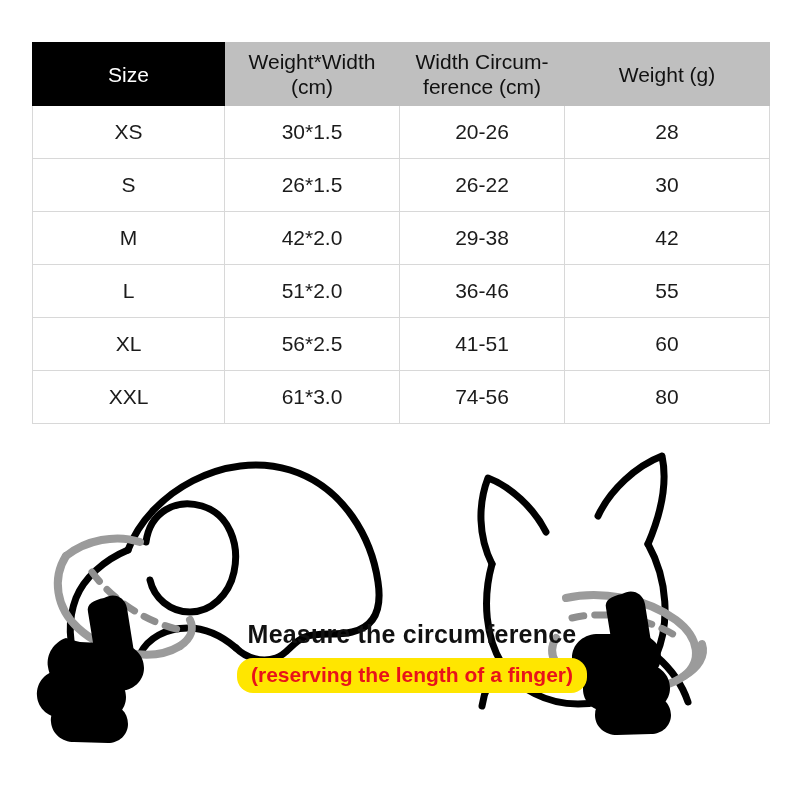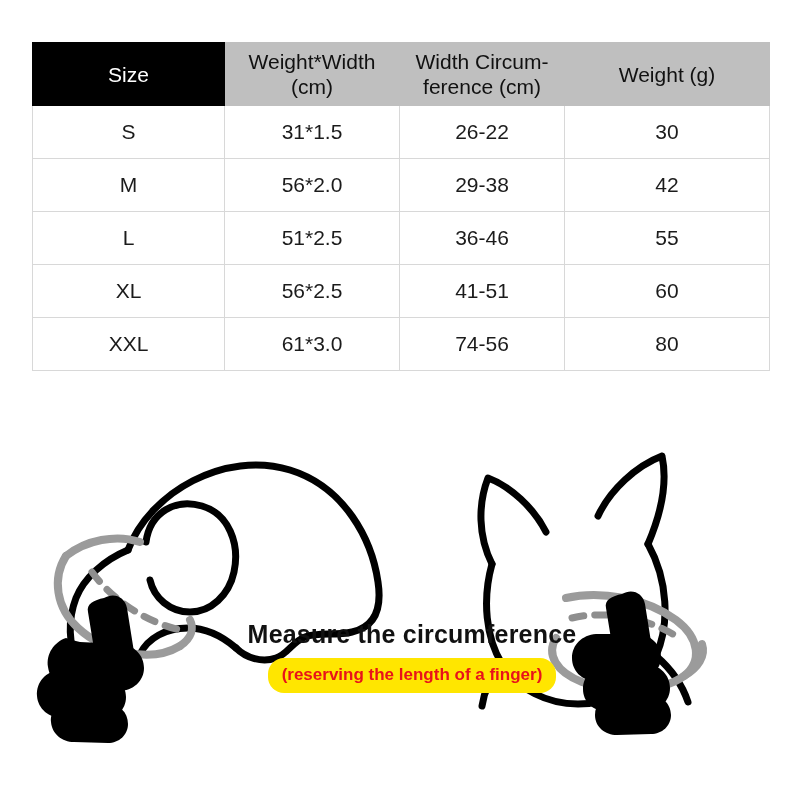--- a/index.html
+++ b/index.html
@@ -93,21 +93,21 @@
     line-height: 29px;
     color: #111111;
     letter-spacing: 0.2px;
   }
   .caption-highlight {
     display: inline-block;
     margin-top: 9px;
     background: #ffe600;
     color: #e8131a;
     font-weight: bold;
-    font-size: 17px;
+    font-size: 21px;
     line-height: 30px;
     padding: 2px 14px 3px 14px;
     border-radius: 16px;
   }
 </style>
 </head>
 <body>
 
 <div class="page">
 
@@ -132,34 +132,40 @@
             <span class="th-inner">Width Circum-</span>
             <span class="th-inner">ference (cm)</span>
           </th>
           <th>
             <span class="th-inner">Weight (g)</span>
           </th>
         </tr>
       </thead>
       <tbody>
         <tr>
+          <td>XS</td>
+          <td>30*1.5</td>
+          <td>20-26</td>
+          <td>28</td>
+        </tr>
+        <tr>
           <td>S</td>
-          <td>31*1.5</td>
+          <td>26*1.5</td>
           <td>26-22</td>
           <td>30</td>
         </tr>
         <tr>
           <td>M</td>
-          <td>56*2.0</td>
+          <td>42*2.0</td>
           <td>29-38</td>
           <td>42</td>
         </tr>
         <tr>
           <td>L</td>
-          <td>51*2.5</td>
+          <td>51*2.0</td>
           <td>36-46</td>
           <td>55</td>
         </tr>
         <tr>
           <td>XL</td>
           <td>56*2.5</td>
           <td>41-51</td>
           <td>60</td>
         </tr>
         <tr>

